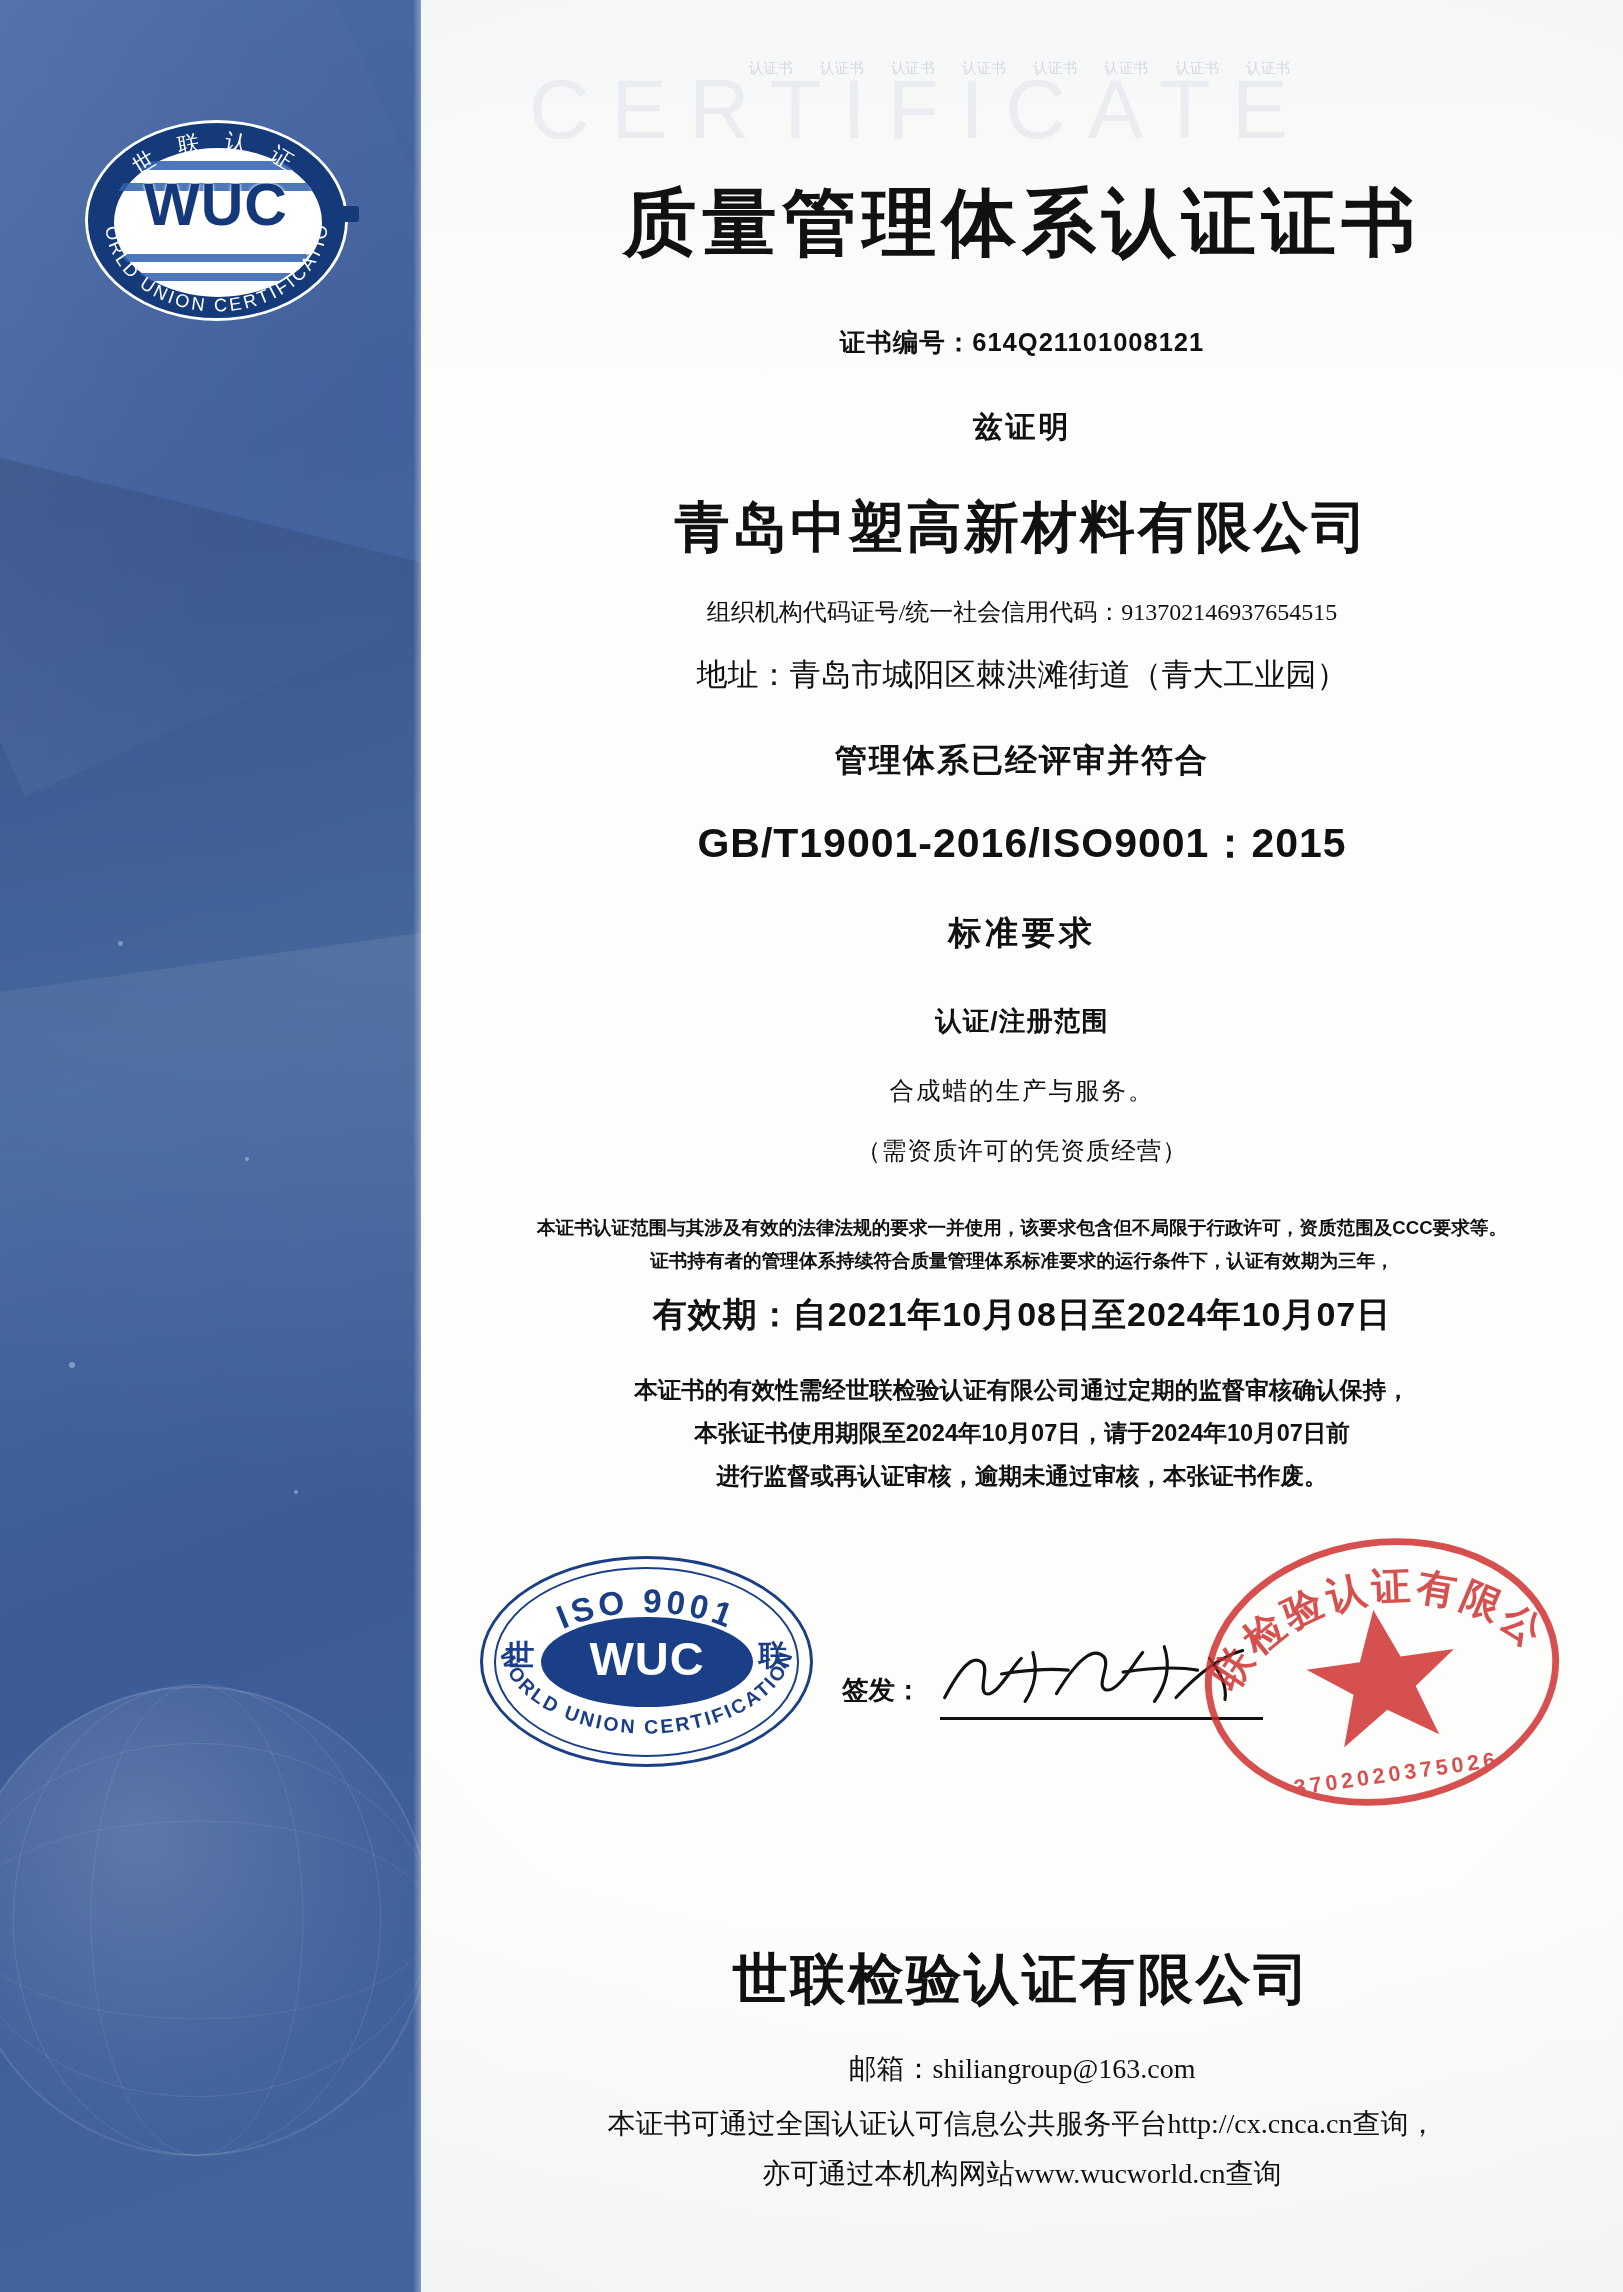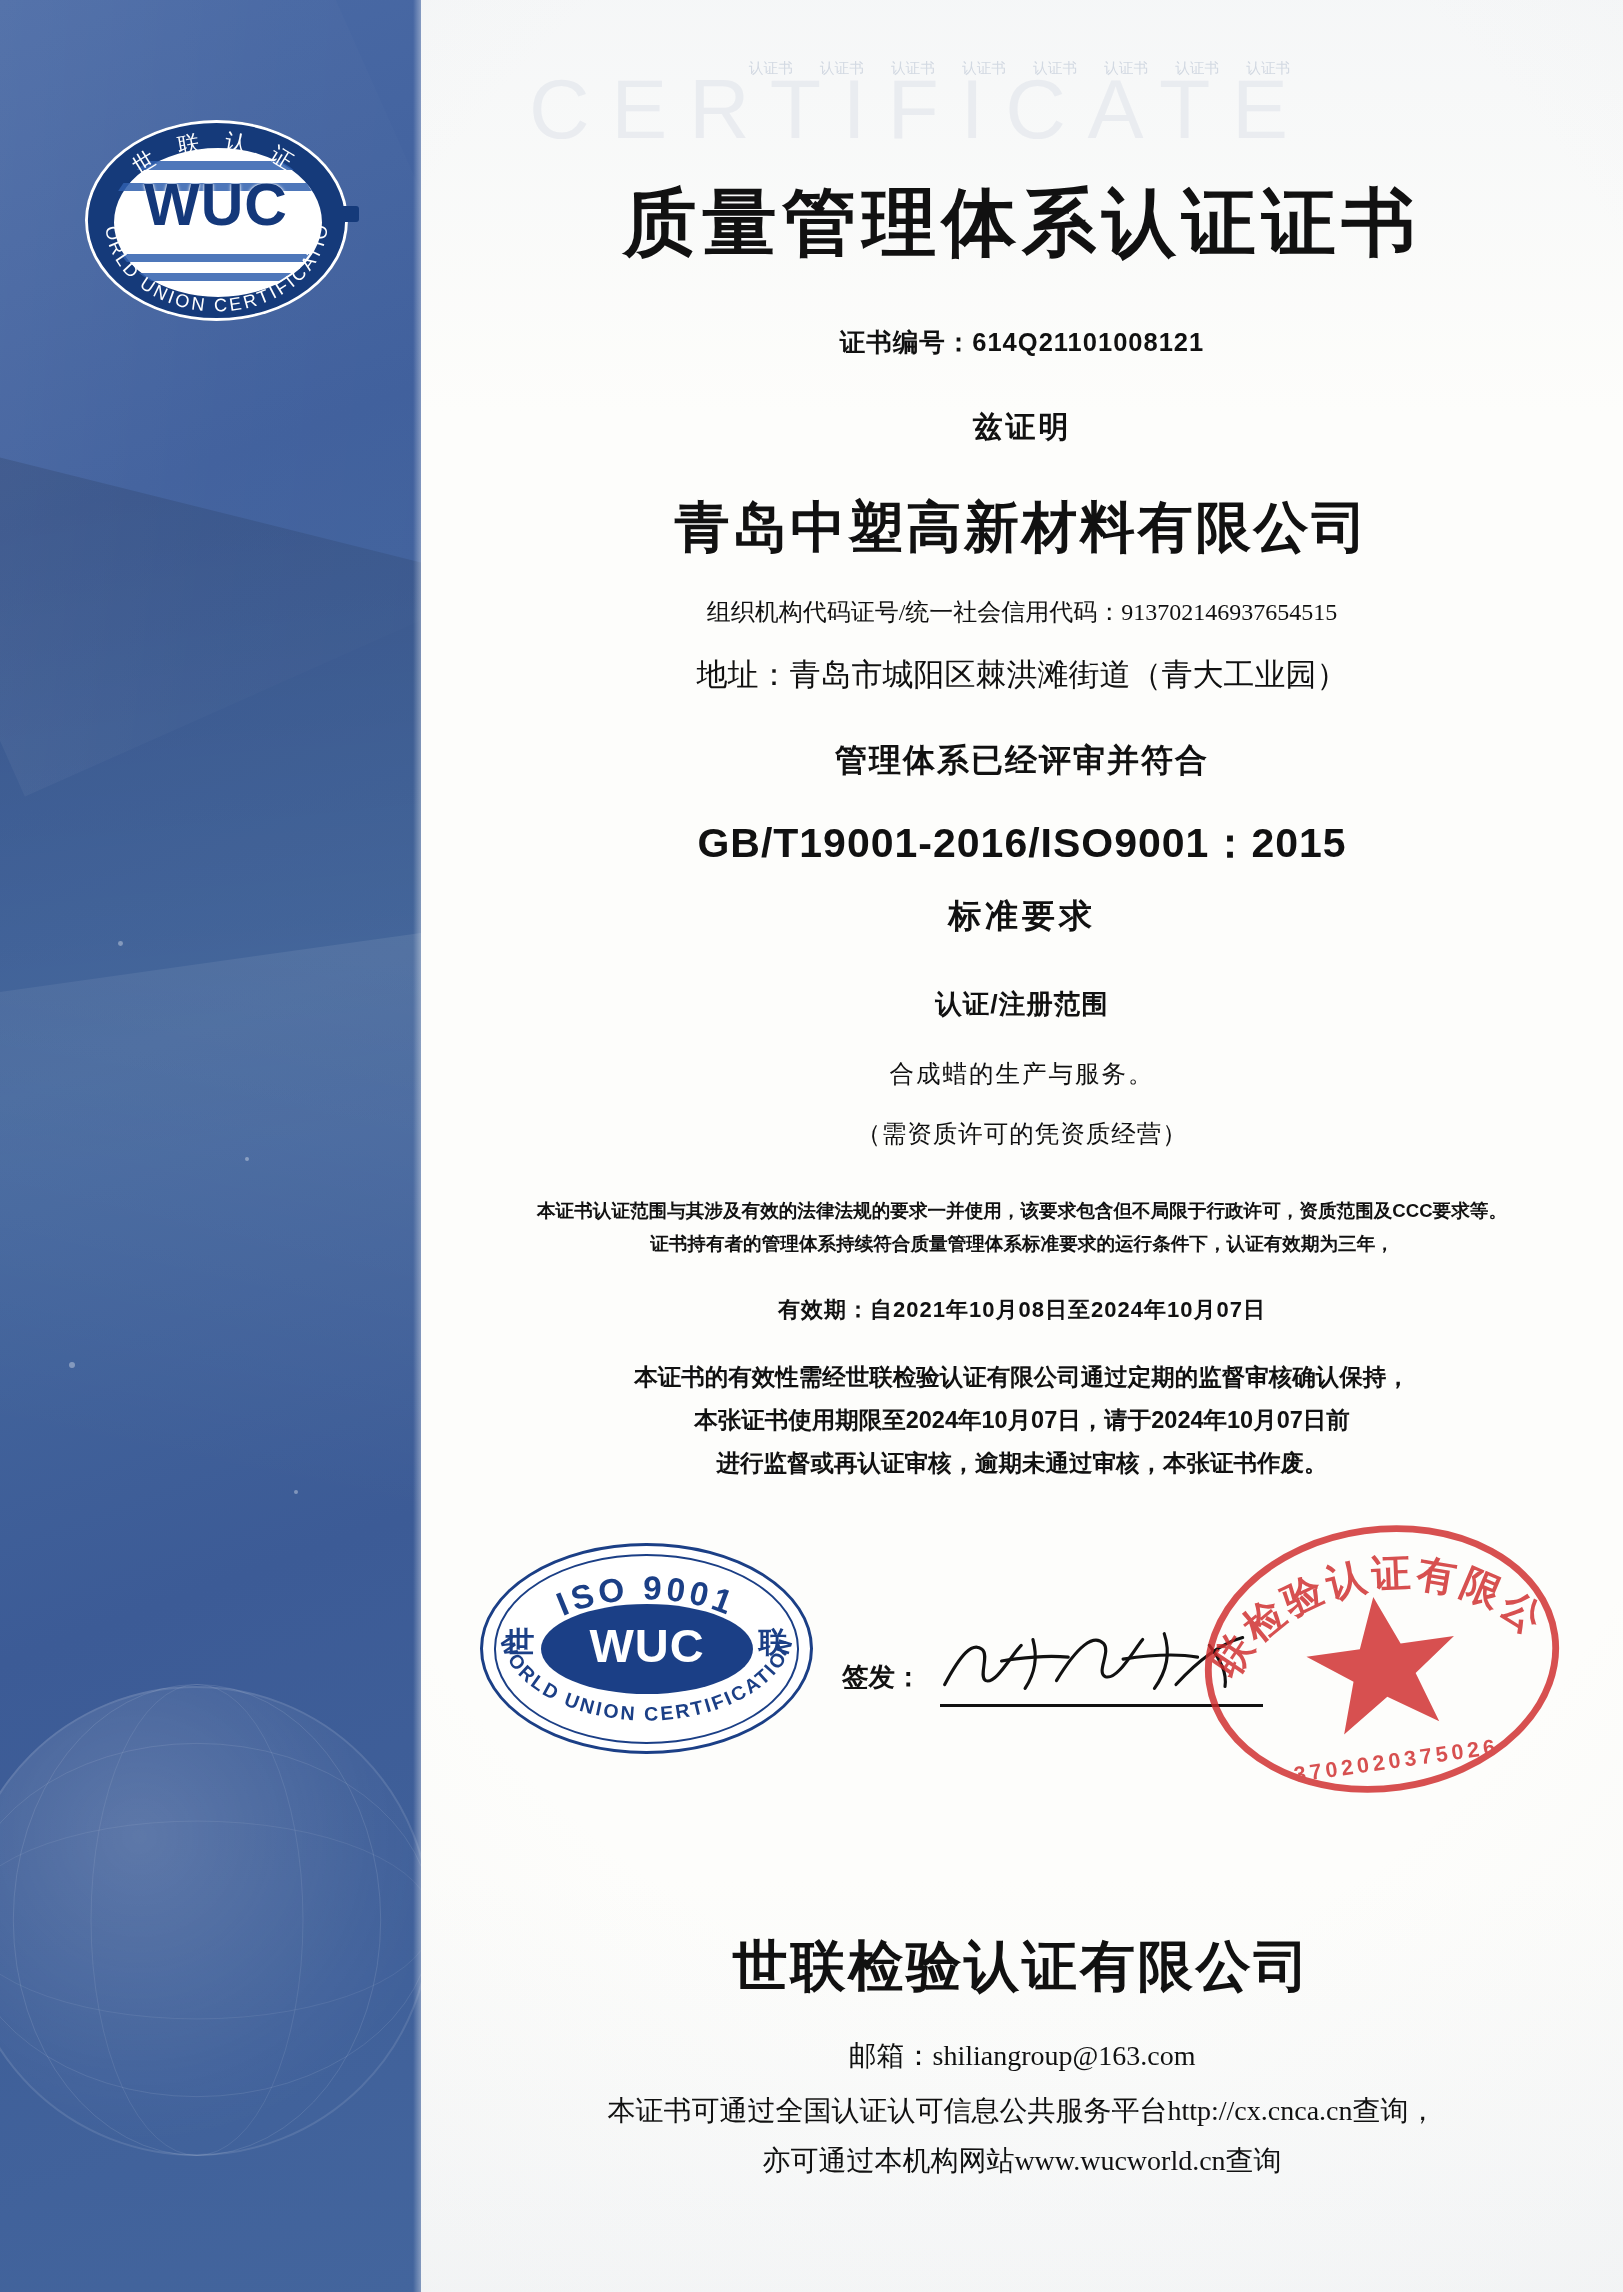--- a/index.html
+++ b/index.html
@@ -167,42 +167,42 @@
   }
   .c-conform{
     margin-top:43px;font-size:32px;letter-spacing:2px;color:#111;
     font-family:"Liberation Sans", sans-serif;font-weight:bold;
   }
   .c-standard{
     margin-top:33px;font-size:41px;letter-spacing:1px;color:#111;
     font-family:"Liberation Sans", sans-serif;font-weight:bold;
   }
   .c-standard-req{
-    margin-top:23px;font-size:33px;letter-spacing:3.9px;color:#111;
+    margin-top:40px;font-size:33px;letter-spacing:3.9px;color:#111;
     font-family:"Liberation Sans", sans-serif;font-weight:bold;
   }
   .c-scope-label{
     margin-top:47px;font-size:26.5px;letter-spacing:1px;color:#111;
     font-family:"Liberation Sans", sans-serif;font-weight:bold;
   }
   .c-scope{
     margin-top:35px;font-size:24.5px;letter-spacing:2px;color:#111;
     font-family:"Liberation Serif", serif;
   }
   .c-scope-note{
     margin-top:27.4px;font-size:24.5px;letter-spacing:1px;color:#111;
     font-family:"Liberation Serif", serif;
   }
   .c-fineprint{
     margin-top:44px;font-size:18.6px;line-height:33px;color:#111;
     font-family:"Liberation Sans", sans-serif;font-weight:bold;
     padding:0 27.4px;
   }
   .c-validity{
-    margin-top:35px;font-size:22px;letter-spacing:1px;color:#111;
+    margin-top:15px;font-size:34px;letter-spacing:1px;color:#111;
     font-family:"Liberation Sans", sans-serif;font-weight:bold;
   }
   .c-note-lines{
     margin-top:31px;font-size:23.5px;line-height:43px;color:#111;
     font-family:"Liberation Sans", sans-serif;font-weight:bold;
   }
 
   
   #sign-zone{
     position:relative;margin-top:37px;height:294px;

